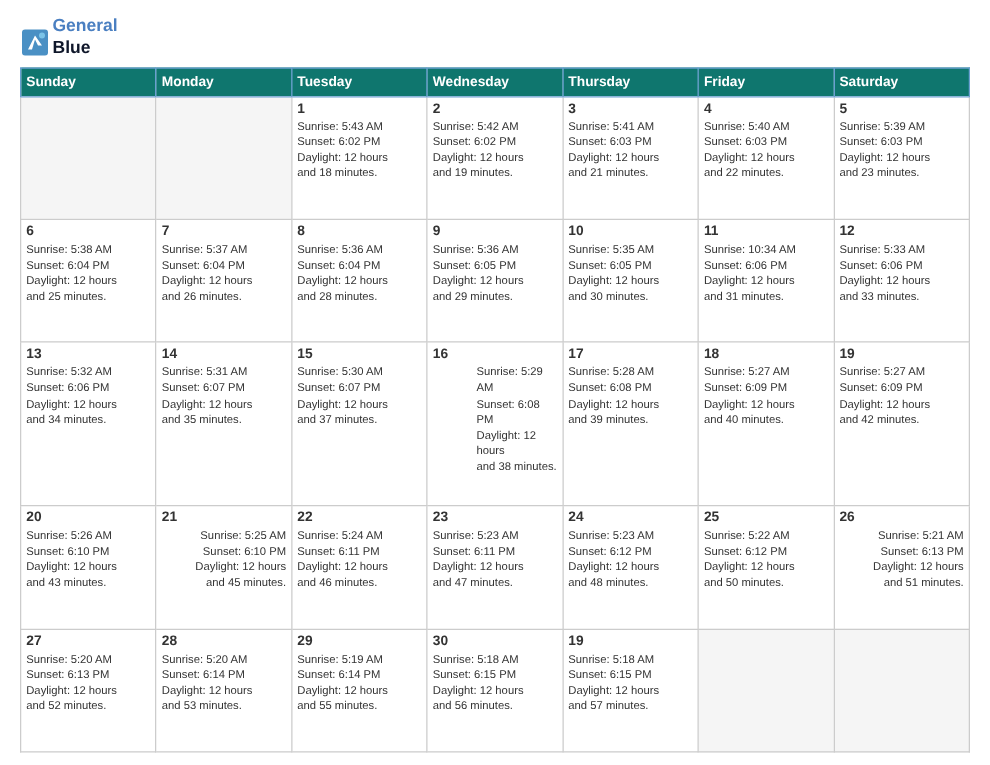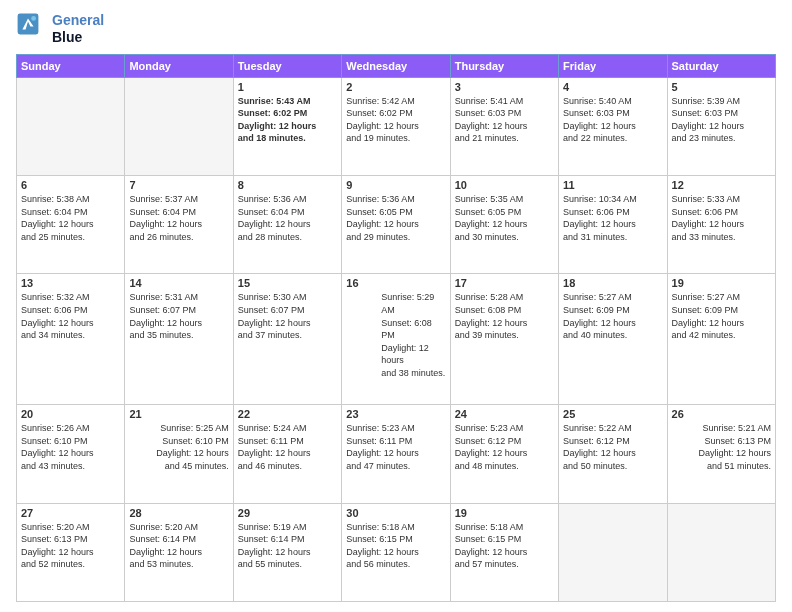--- a/index.html
+++ b/index.html
@@ -18,22 +18,22 @@
       flex-direction: column;
     }
     .header {
       display: flex;
       justify-content: space-between;
       align-items: flex-start;
       margin-bottom: 8px;
     }
     .logo {
       display: flex;
-      align-items: flex-start;
-      gap: 12px;
+      align-items: flex-end;
+      gap: 2px;
     }
     .logo-icon {
       width: 24px;
       height: 24px;
     }
     .title-block {
       text-align: right;
     }
     .month-title {
       font-size: 32px;
@@ -45,21 +45,21 @@
       font-size: 15px;
       color: #555;
     }
     .calendar {
       flex: 1;
       border-collapse: collapse;
       width: 100%;
       table-layout: fixed;
     }
     .calendar th {
-      background: #8b5cf6;
+      background: #0f766e;
       color: #fff;
       font-size: 11px;
       font-weight: bold;
       padding: 5px 4px;
       text-align: left;
       border: 1px solid #6a9fd1;
     }
     .calendar td {
       border: 1px solid #ccc;
       vertical-align: top;
@@ -118,21 +118,21 @@
           <th>Friday</th>
           <th>Saturday</th>
         </tr>
     </thead>
     <tbody id="calendar-body">
     <tr>
           <td class="empty"></td>
           <td class="empty"></td>
           <td>
             <div class="day-num">1</div>
-            <div class="cell-text" style="white-space: pre-line; font-weight: bold;">Sunrise: 5:43 AM
+            <div class="cell-text" style="white-space: pre-line;">Sunrise: 5:43 AM
 Sunset: 6:02 PM
 Daylight: 12 hours
 and 18 minutes.</div>
           </td>
           <td>
             <div class="day-num">2</div>
             <div class="cell-text" style="white-space: pre-line;">Sunrise: 5:42 AM
 Sunset: 6:02 PM
 Daylight: 12 hours
 and 19 minutes.</div>

